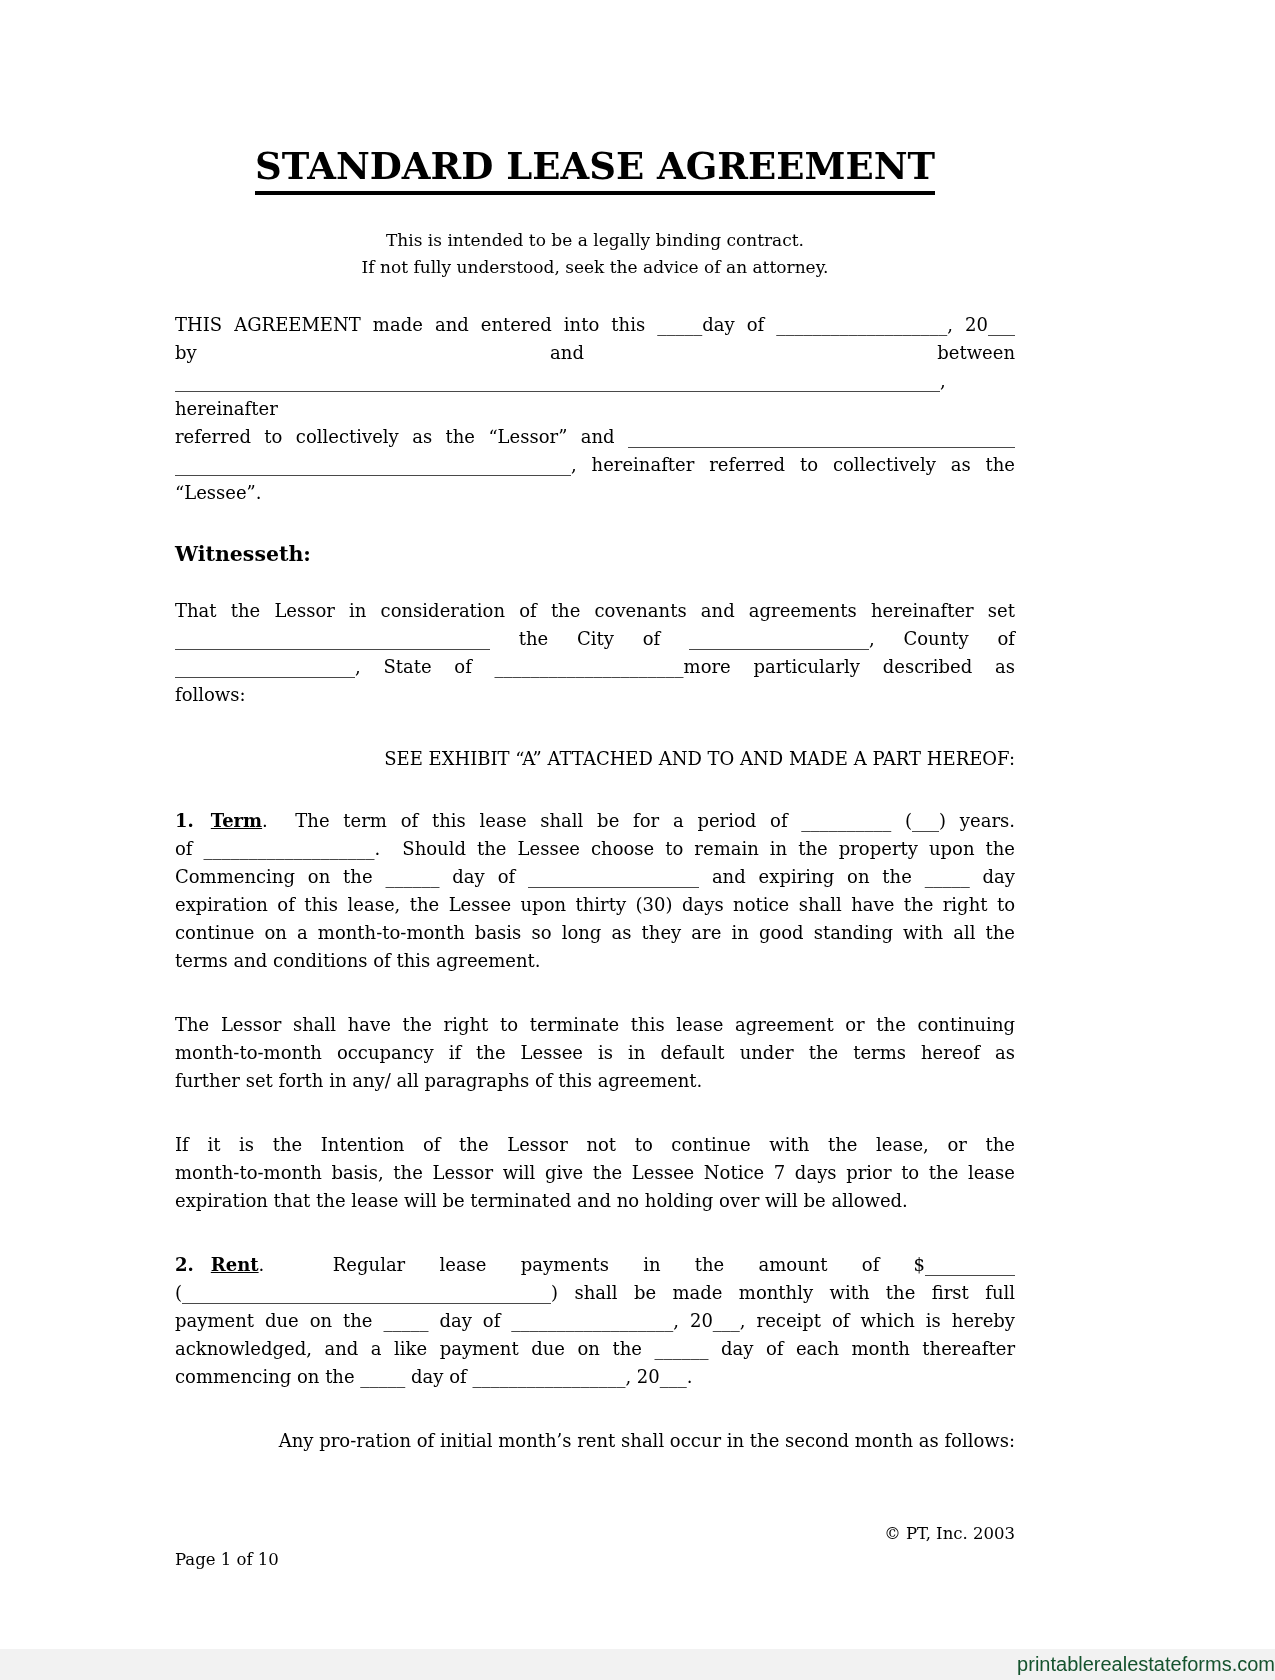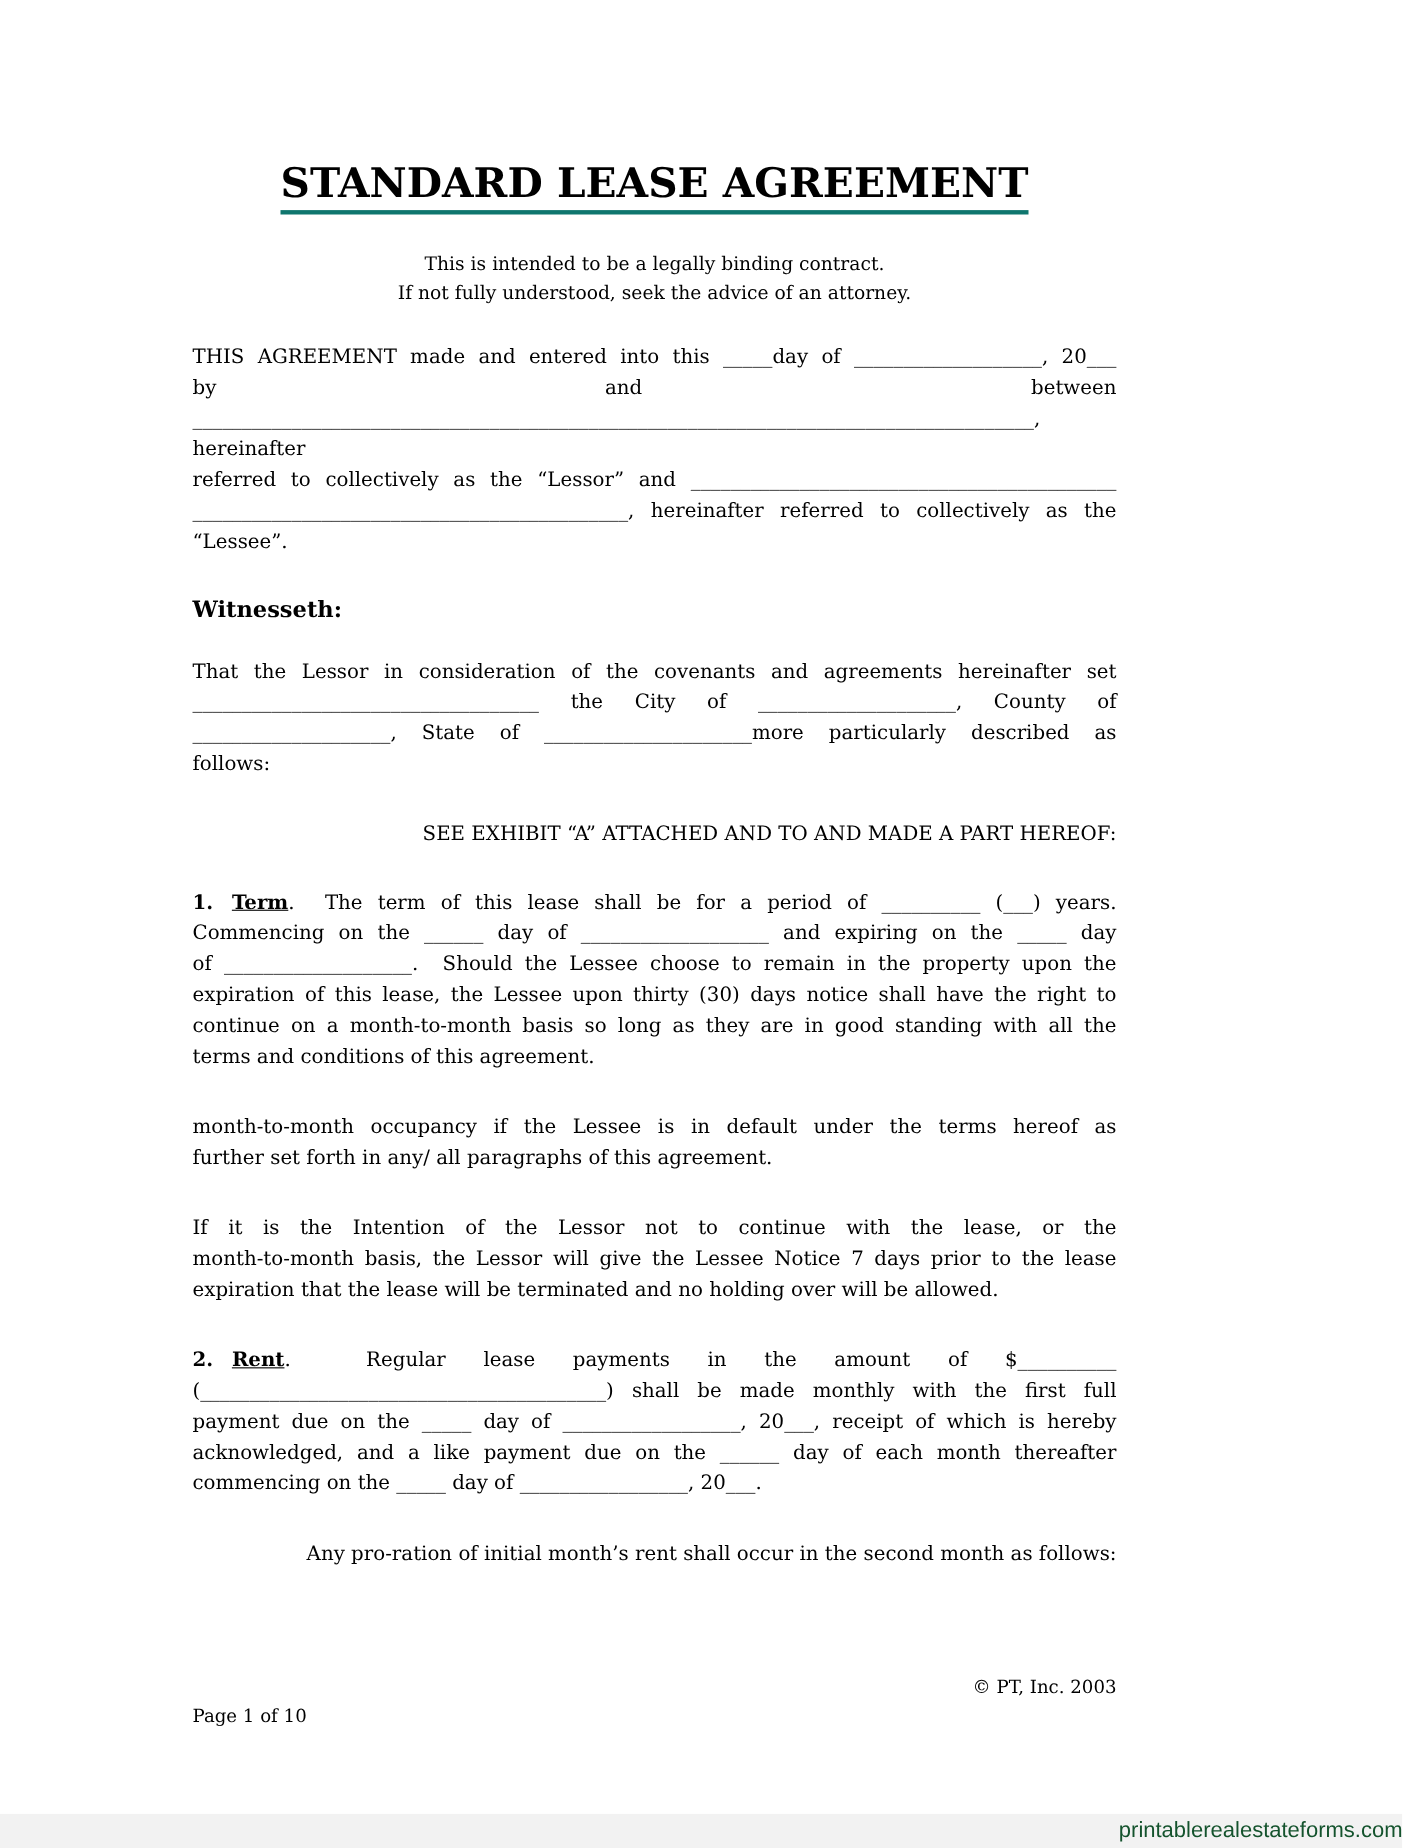--- a/index.html
+++ b/index.html
@@ -17,21 +17,21 @@
     left: 175px;
     top: 0;
     width: 840px;
   }
   .title-wrap { margin-top: 146px; text-align: center; }
   .doc-title {
     display: inline-block;
     font-size: 37px;
     font-weight: bold;
     line-height: 1.12;
-    border-bottom: 4px solid #0f766e;
+    border-bottom: 4px solid #000000;
     padding-bottom: 4px;
     white-space: nowrap;
   }
   .subtitle {
     margin-top: 32px;
     text-align: center;
     font-size: 17px;
     line-height: 27px;
   }
   .para { font-size: 18px; line-height: 28px; }
@@ -118,28 +118,29 @@
       <div class="jline">____________________, State of _____________________more particularly described as</div>
       <div class="jline last">follows:</div>
     </div>
 
     <div class="para mt36">
       <div class="line-left">SEE EXHIBIT “A” ATTACHED AND TO AND MADE A PART HEREOF:</div>
     </div>
 
     <div class="para mt34">
       <div class="jline"><span class="b secnum">1.</span><span class="b u">Term</span><span>.&nbsp; The term of this lease shall be for a period of __________ (___) years.</span></div>
+      <div class="jline">of ___________________.&nbsp; Should the Lessee choose to remain in the property upon the</div>
       <div class="jline">Commencing on the ______ day of ___________________ and expiring on the _____ day</div>
-      <div class="jline">of ___________________.&nbsp; Should the Lessee choose to remain in the property upon the</div>
       <div class="jline">expiration of this lease, the Lessee upon thirty (30) days notice shall have the right to</div>
       <div class="jline">continue on a month-to-month basis so long as they are in good standing with all the</div>
       <div class="jline last">terms and conditions of this agreement.</div>
     </div>
 
     <div class="para mt36">
+      <div class="jline">The Lessor shall have the right to terminate this lease agreement or the continuing</div>
       <div class="jline">month-to-month occupancy if the Lessee is in default under the terms hereof as</div>
       <div class="jline last">further set forth in any/ all paragraphs of this agreement.</div>
     </div>
 
     <div class="para mt36">
       <div class="jline">If it is the Intention of the Lessor not to continue with the lease, or the</div>
       <div class="jline">month-to-month basis, the Lessor will give the Lessee Notice 7 days prior to the lease</div>
       <div class="jline last">expiration that the lease will be terminated and no holding over will be allowed.</div>
     </div>
 

